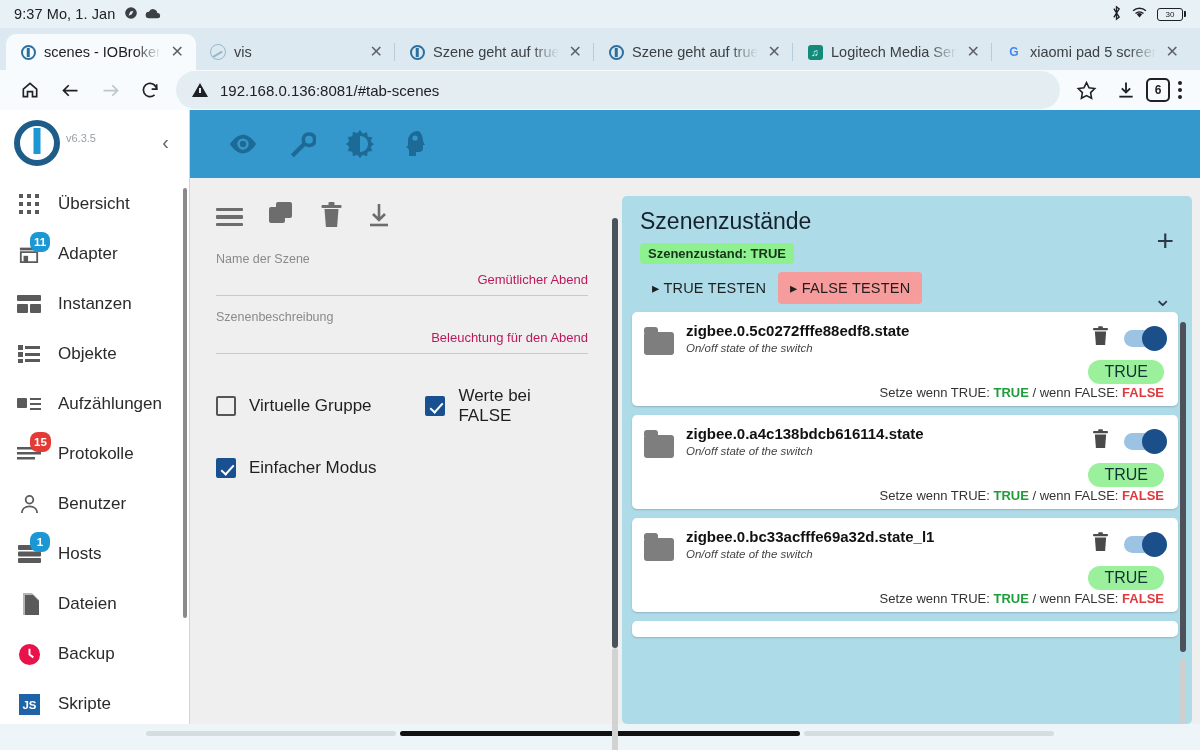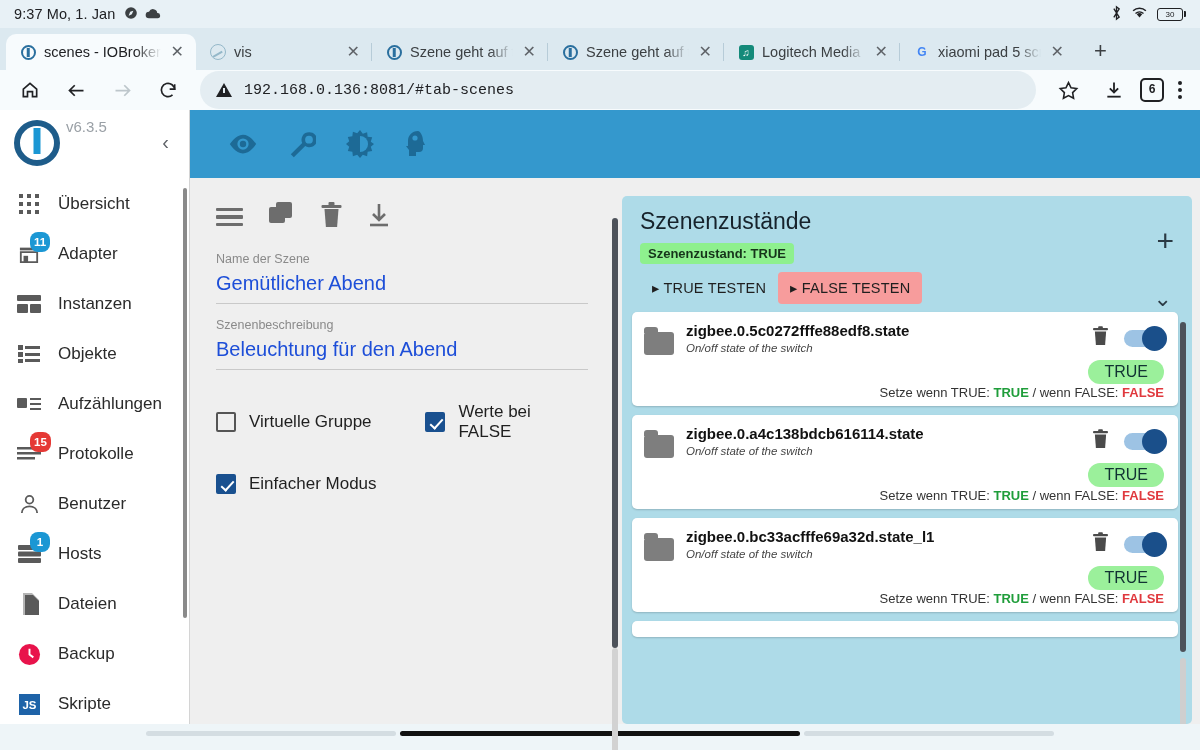--- a/index.html
+++ b/index.html
@@ -29,21 +29,21 @@
 
   
   .tabstrip {
     height: 42px; background:#dce9f0; display:flex; align-items:flex-end;
     padding-left: 6px; position:relative;
   }
   .tab {
     height: 36px; display:flex; align-items:center; gap:8px;
     padding: 0 10px 0 14px; border-radius: 10px 10px 0 0;
     font-size: 14.5px; color:#3c4043; position:relative; flex: 0 0 auto;
-    width: 176px;
+    width: 199px;
   }
   .tab.active { background:#f7fbfd; color:#202124; width:190px; }
   .tab .tab-title {
     flex:1; white-space:nowrap; overflow:hidden;
     -webkit-mask-image: linear-gradient(90deg,#000 78%,transparent 100%);
     mask-image: linear-gradient(90deg,#000 78%,transparent 100%);
   }
   .tab .tab-close { font-size:16px; color:#5f6368; line-height:1; padding:2px; }
   .tab + .tab::before {
     content:""; position:absolute; left:-1px; top:9px; height:18px;
@@ -53,21 +53,21 @@
   .favicon { width:16px; height:16px; flex:0 0 16px; display:flex; align-items:center; justify-content:center; }
   .fav-iob { width:15px; height:15px; border:2px solid #2a6f9e; border-radius:50%; position:relative; }
   .fav-iob::after { content:""; position:absolute; left:50%; top:1px; transform:translateX(-50%); width:2.5px; height:9px; background:#2a6f9e; }
   .fav-vis { width:16px; height:16px; border:1.6px solid #94b8c9; border-radius:50%; position:relative; overflow:hidden;}
   .fav-vis::after{content:"";position:absolute;left:2px;top:8px;width:12px;height:8px;border-top:2px solid #94b8c9;transform:rotate(-30deg);}
   .fav-lms { width:15px; height:15px; background:#148a7a; border-radius:3px; color:#fff; font-size:10px; display:flex; align-items:center; justify-content:center;}
   .fav-g { width:15px;height:15px;border-radius:50%;font-size:12px;font-weight:bold;color:#4285f4;display:flex;align-items:center;justify-content:center;}
   .newtab { margin-left:8px; margin-bottom:8px; font-size:22px; color:#3c4043; line-height:1; padding:0 10px;}
 
   
-  .omnirow { height:40px; background:#f7fbfd; display:flex; align-items:center; padding:0 10px; gap:6px;font-family:Liberation Mono, monospace; }
+  .omnirow { height:40px; background:#f7fbfd; display:flex; align-items:center; padding:0 10px; gap:0; }
   .navbtn { width:40px; height:40px; display:flex; align-items:center; justify-content:center; color:#202124; font-size:20px;}
   .navbtn.dim { color:#bdc6cb; }
   .omnibox {
     flex:1; height:38px; background:#e4edf2; border-radius:19px;
     display:flex; align-items:center; gap:12px; padding:0 16px; margin:0 6px;
     font-size:15px; color:#202124; min-width:0;
   }
   .omnibox .url { white-space:nowrap; overflow:hidden; text-overflow:ellipsis; }
   .warn-tri { width:0;height:0;border-left:8px solid transparent;border-right:8px solid transparent;border-bottom:14px solid #202124; position:relative;}
   .warn-tri::after{content:"";position:absolute;left:-1px;top:5px;width:2px;height:5px;background:#e4edf2;}
@@ -79,21 +79,21 @@
   .kebab i { width:4px;height:4px;border-radius:50%;background:#202124;display:block;}
 
   
   .appbody { position:relative; height:calc(750px - 28px - 42px - 48px - 18px); display:flex; background:#fff; }
 
   
   .sidebar { width:190px; background:#fff; border-right:1px solid #d4d4d4; position:relative; flex:0 0 190px; }
   .sb-logo { height:65px; display:flex; align-items:center; padding:0 14px; gap:6px; }
   .iob-mark { width:46px;height:46px;border:6px solid #1e5c8a;border-radius:50%;position:relative;flex:0 0 46px;}
   .iob-mark::after{content:"";position:absolute;left:50%;top:2px;transform:translateX(-50%);width:7px;height:26px;background:#1b97d4;}
-  .sb-ver { font-size:15px; color:#9aa0a6; align-self:flex-start; margin-top:8px;}
+  .sb-ver { font-size:11px; color:#9aa0a6; align-self:flex-start; margin-top:22px;}
   .sb-collapse { margin-left:auto; font-size:20px; color:#5f6368; padding:6px; }
   .sb-list { padding-top:4px; }
   .sb-item { height:50px; display:flex; align-items:center; gap:16px; padding:0 16px; position:relative; }
   .sb-label { font-size:17px; color:#2b2b2b; white-space:nowrap;}
   .sb-ico { width:26px;height:26px;flex:0 0 26px;position:relative;display:flex;align-items:center;justify-content:center;color:#5a5a5a;}
   .badge {
     position:absolute; left:14px; top:-9px; min-width:20px; height:20px; border-radius:8px;
     background:#1b97d4; color:#fff; font-size:11.5px; font-weight:bold;
     display:flex; align-items:center; justify-content:center; padding:0 4px; z-index:3;
   }
@@ -107,21 +107,21 @@
 
   .workarea { flex:1; display:flex; gap:0; position:relative; background:#efefef; padding:0; min-height:0; }
 
   
   .formcol { width:420px; flex:0 0 420px; padding:18px 22px 0 26px; position:relative; background:#efefef; }
   .toolrow { display:flex; align-items:center; gap:26px; color:#6d6d6d; height:42px; }
   .hamb { display:flex; flex-direction:column; gap:4px; }
   .hamb i { display:block; width:27px; height:3.5px; background:#6d6d6d; border-radius:1px;}
   .field { margin-top:14px; position:relative; }
   .field-label { font-size:12.5px; color:#8a8a8a; }
-  .field-value { font-size:20px; color:#1d4ed8; padding:6px 0 8px; }
+  .field-value { font-size:13px; color:#be185d; padding:6px 0 8px;text-align:right; }
   .field-underline { height:1px; background:#c9c9c9; }
   .row2 { display:flex; gap:18px; margin-top:18px;}
   .row2 > div { flex:1; }
   .select-val { display:flex; align-items:center; }
   .caret { margin-left:auto; width:0;height:0;border-left:6px solid transparent;border-right:6px solid transparent;border-top:7px solid #5c5c5c;}
   .helper { font-size:12.5px; color:#8a8a8a; margin-top:7px;}
   .cbrow { display:flex; align-items:center; margin-top:32px;}
   .cb { display:flex; align-items:center; gap:13px; }
   .cbbox { width:20px;height:20px;border:2px solid #555; border-radius:2px; flex:0 0 20px;}
   .cbbox.on { background:#19508f; border-color:#19508f; position:relative;}

